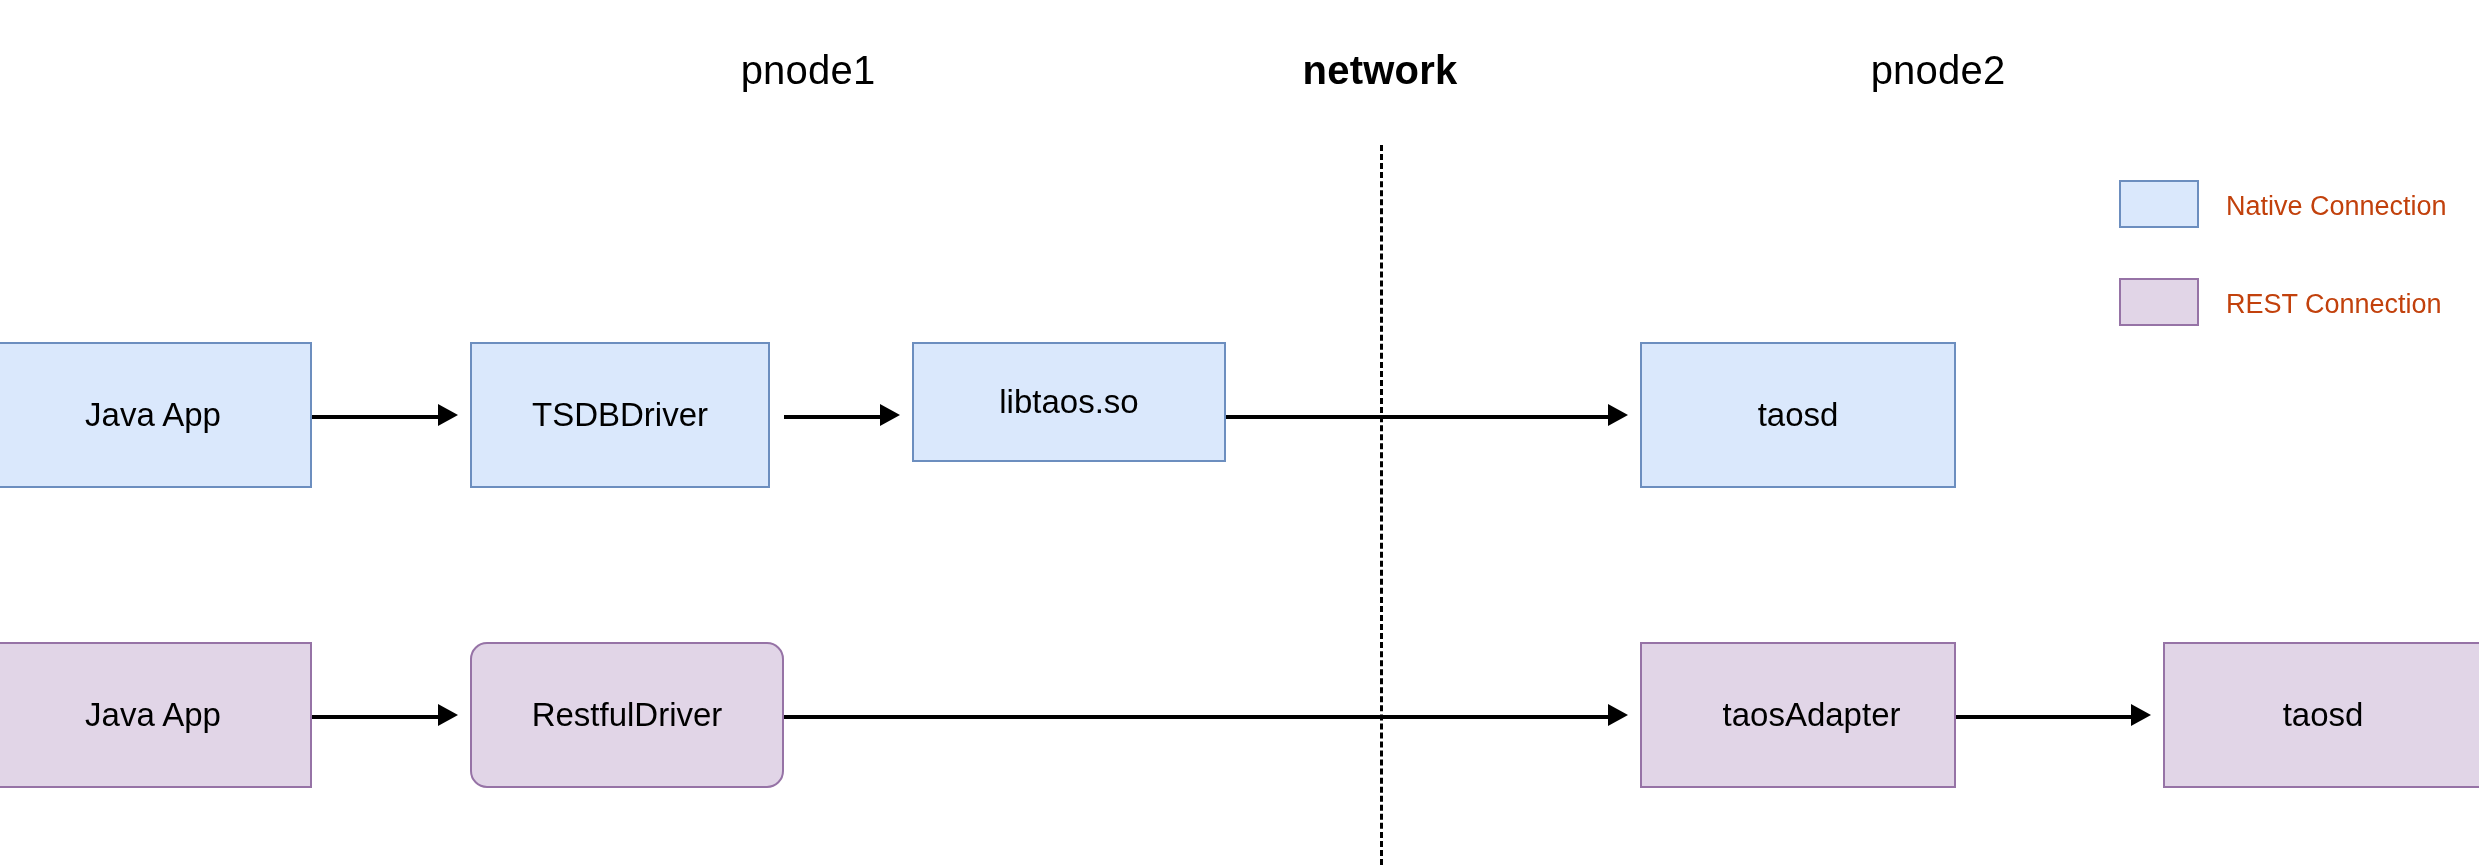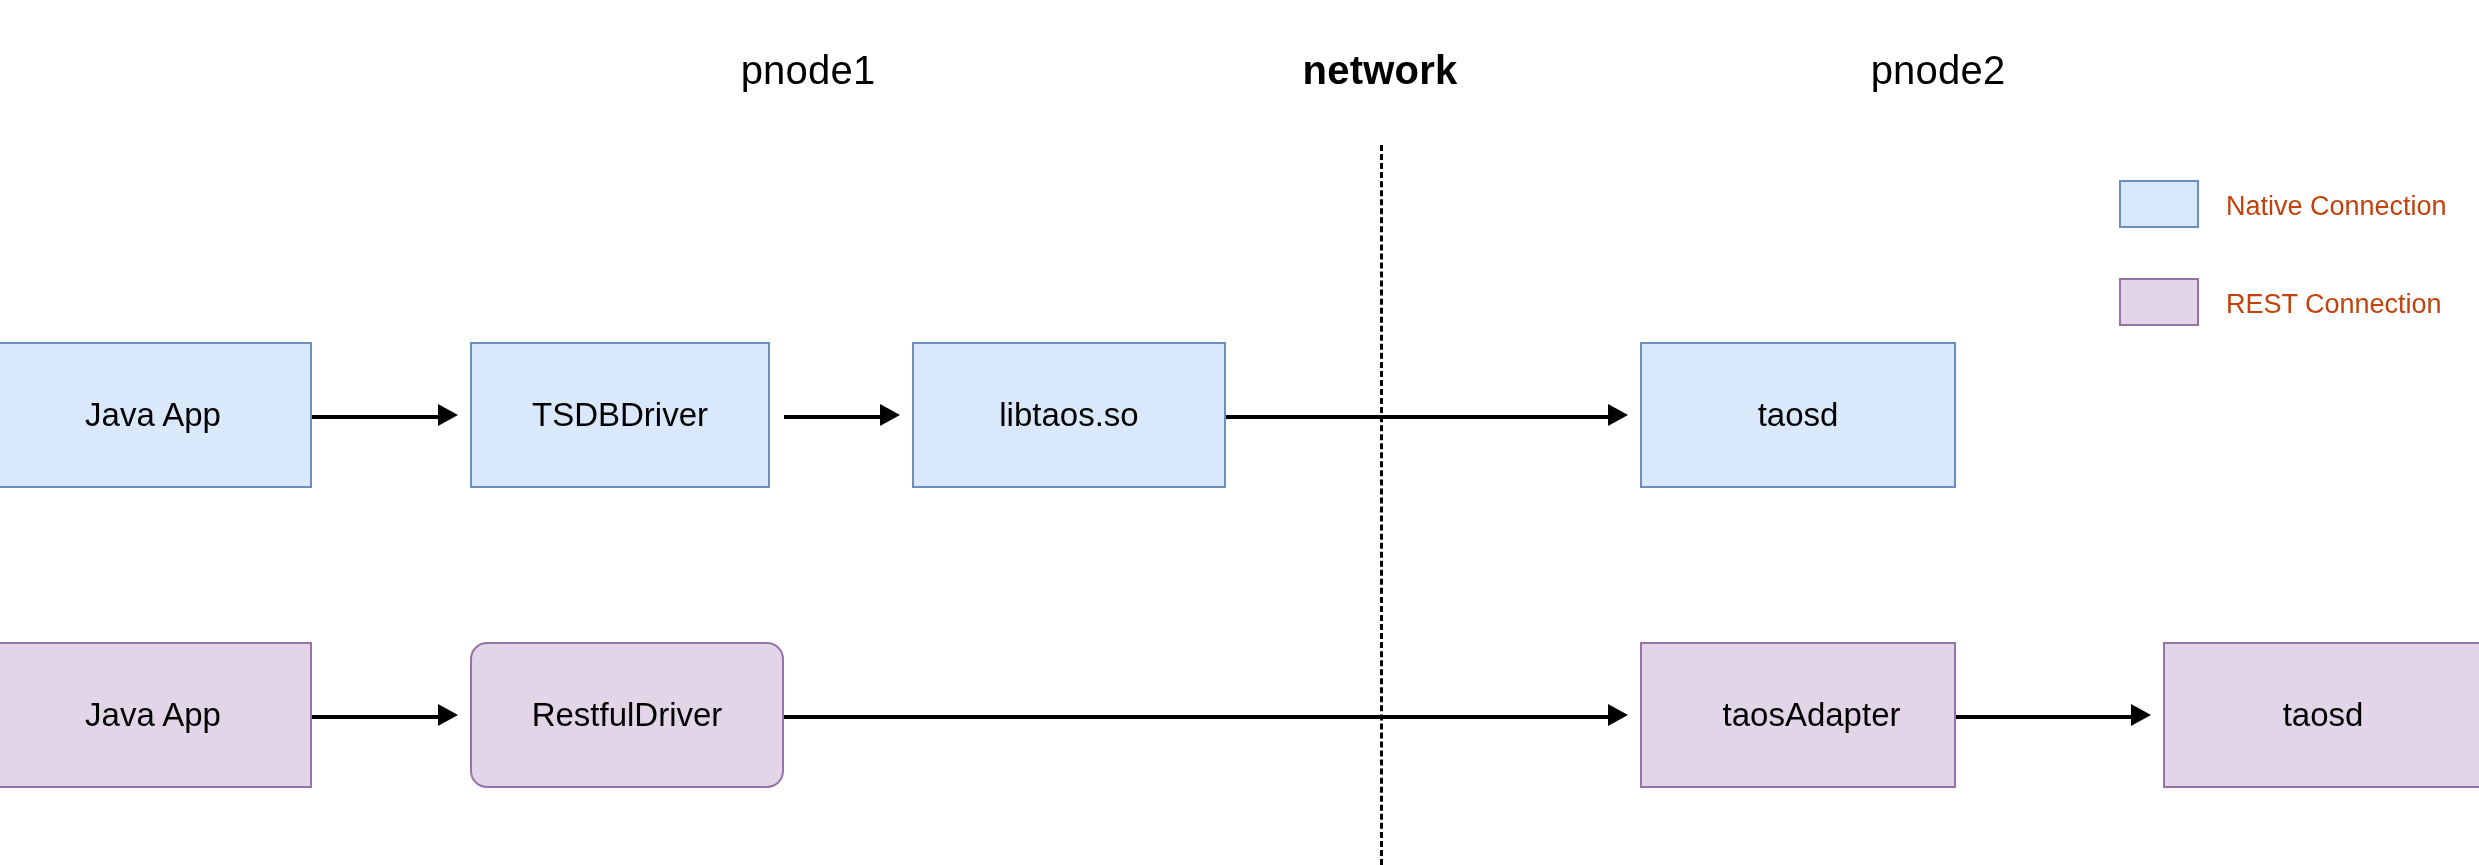--- a/index.html
+++ b/index.html
@@ -106,21 +106,21 @@
     <div class="arrowhead" style="left:438px; top:404px;"></div>
 
     <div class="edge" style="left:784px; top:415px; width:96px;"></div>
     <div class="arrowhead" style="left:880px; top:404px;"></div>
 
     <div class="edge" style="left:1226px; top:415px; width:382px;"></div>
     <div class="arrowhead" style="left:1608px; top:404px;"></div>
 
     <div class="node native" style="left:-6px; top:342px; width:318px; height:146px;">Java App</div>
     <div class="node native" style="left:470px; top:342px; width:300px; height:146px;">TSDBDriver</div>
-    <div class="node native" style="left:912px; top:342px; width:314px; height:146px;">libtaos.so</div>
+    <div class="node native" style="left:912px; top:342px; width:314px; height:120px;">libtaos.so</div>
     <div class="node native" style="left:1640px; top:342px; width:316px; height:146px;">taosd</div>
   </div>
 
   <div>
 
     <div class="edge" style="left:312px; top:715px; width:126px;"></div>
     <div class="arrowhead" style="left:438px; top:704px;"></div>
 
     <div class="edge" style="left:784px; top:715px; width:824px;"></div>
     <div class="arrowhead" style="left:1608px; top:704px;"></div>

